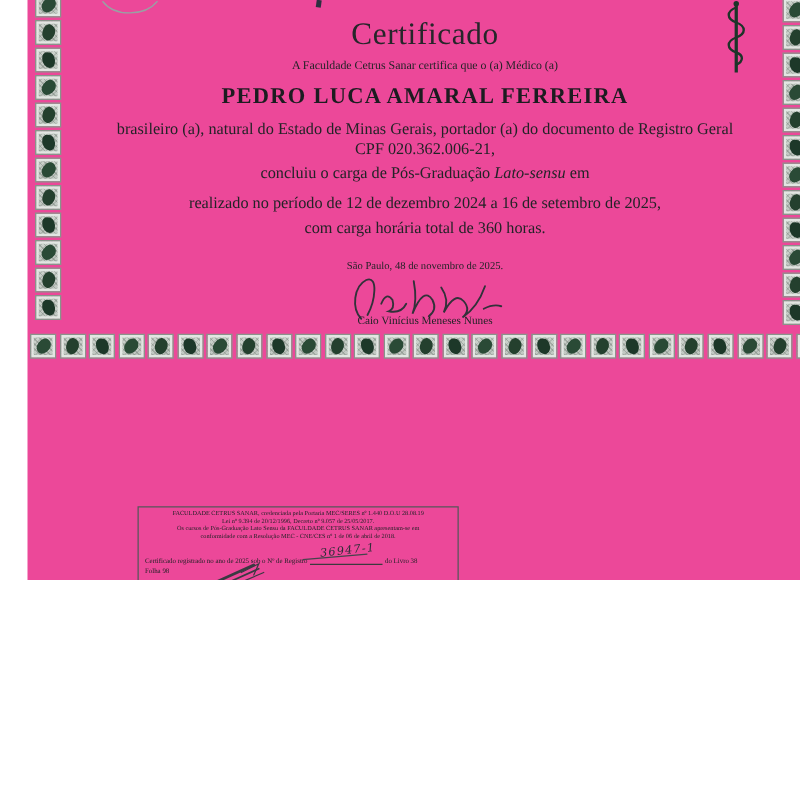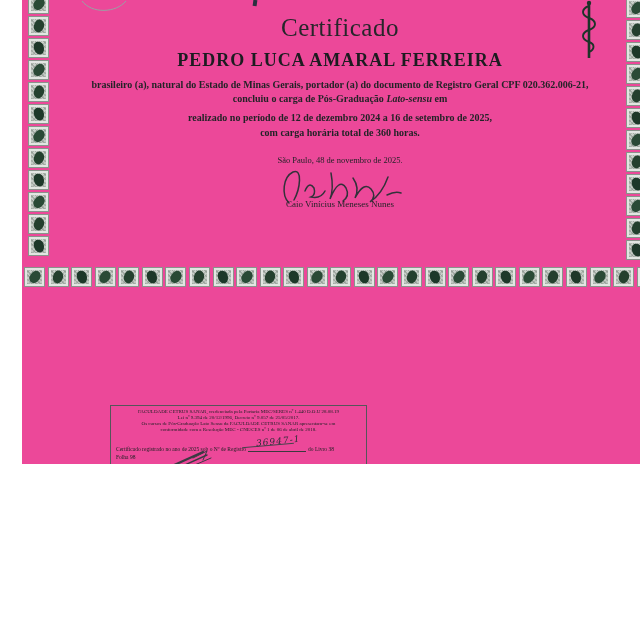--- a/index.html
+++ b/index.html
@@ -34,21 +34,21 @@
   
   .flourish{position:absolute;left:58px;top:0;}
   .top-mark{position:absolute;left:231px;top:0;width:4px;height:6px;background:#2b3040;transform:rotate(8deg);}
   .caduceus{position:absolute;left:555px;top:0;width:24px;height:60px;}
 
   
   .cert{position:absolute;left:60px;top:14px;width:516px;text-align:center;}
   .cert-title{font-size:25px;font-weight:400;letter-spacing:.5px;color:#26262a;margin:0;}
   .cert-intro{font-size:9.5px;margin-top:6px;}
   .cert-name{font-size:18px;font-weight:bold;letter-spacing:1px;margin-top:8px;color:#1c1c20;}
-  .cert-small{font-size:10px;font-weight:bold;}
+  .cert-small{font-size:13px;}
   .l1{margin-top:8px;}
   .l2{margin-top:3px;}
   .cert-course{font-size:13.5px;font-weight:bold;letter-spacing:.4px;margin-top:6px;color:#1c1c20;}
   .l3{margin-top:8px;}
   .l4{margin-top:4px;}
   .cert-date{font-size:8.5px;margin-top:17px;}
   .sig-main{display:block;margin:0 auto;margin-top:0;}
   .signer-name{font-size:9px;margin-top:-8px;}
   .signer-title{font-size:8px;font-weight:bold;margin-top:3px;}
 
@@ -145,20 +145,21 @@
   </svg>
   <div class="top-mark"></div>
   <svg class="caduceus" viewBox="0 0 24 60">
     <path d="M12,3 L12,58" fill="none" stroke="#1d3429" stroke-width="2.6"></path>
     <circle cx="12" cy="3" r="2.2" fill="#1d3429"></circle>
     <path d="M12,6 C4,9 4,15 12,18 C20,21 20,27 12,30 C4,33 4,39 12,42 C18,44 18,49 12,52" fill="none" stroke="#1d3429" stroke-width="1.9"></path>
   </svg>
 
   <div class="cert">
     <h1 class="cert-title">Certificado</h1>
+    <div class="cert-intro">A Faculdade Cetrus Sanar certifica que o (a) Médico (a)</div>
     <div class="cert-name">PEDRO LUCA AMARAL FERREIRA</div>
     <div class="cert-small l1">brasileiro (a), natural do Estado de Minas Gerais, portador (a) do documento de Registro Geral CPF 020.362.006-21,</div>
     <div class="cert-small l2"><span>concluiu o carga de Pós-Graduação </span><i>Lato-sensu</i><span> em</span></div>
     <div class="cert-small l3">realizado no período de 12 de dezembro 2024 a 16 de setembro de 2025,</div>
     <div class="cert-small l4">com carga horária total de 360 horas.</div>
     <div class="cert-date">São Paulo, 48 de novembro de 2025.</div>
 
     <svg class="sig-main" width="130" height="42" viewBox="0 0 130 42">
       <g fill="none" stroke="#32323a" stroke-width="1.5" stroke-linecap="round">
         <path d="M14,38 C6,30 8,12 18,7 C28,3 25,24 19,35"></path>

